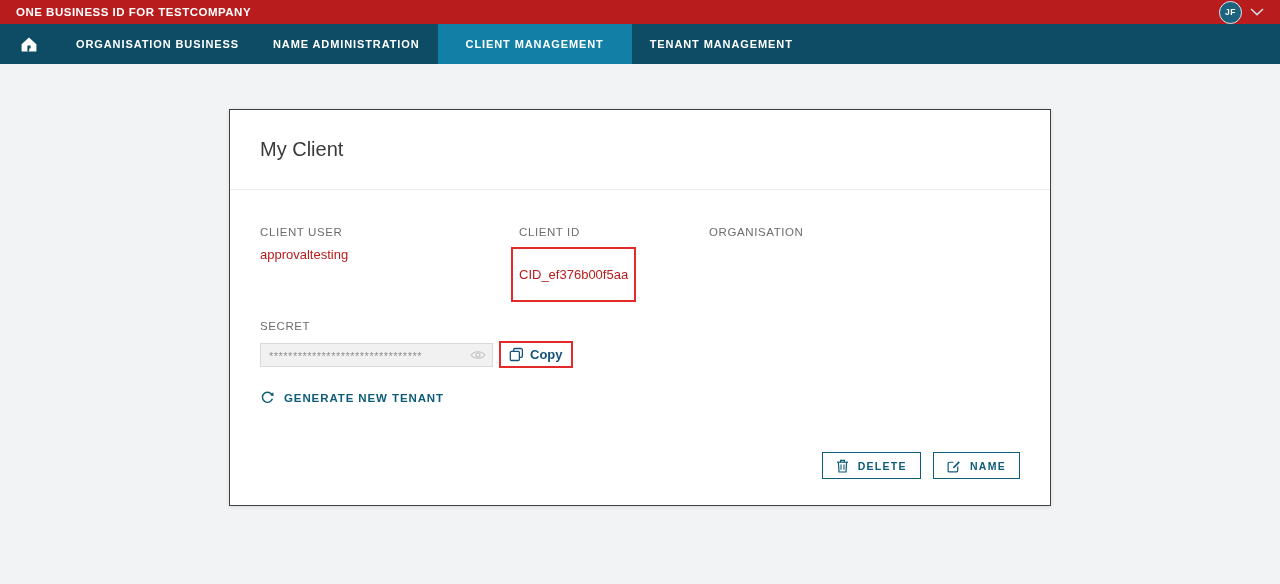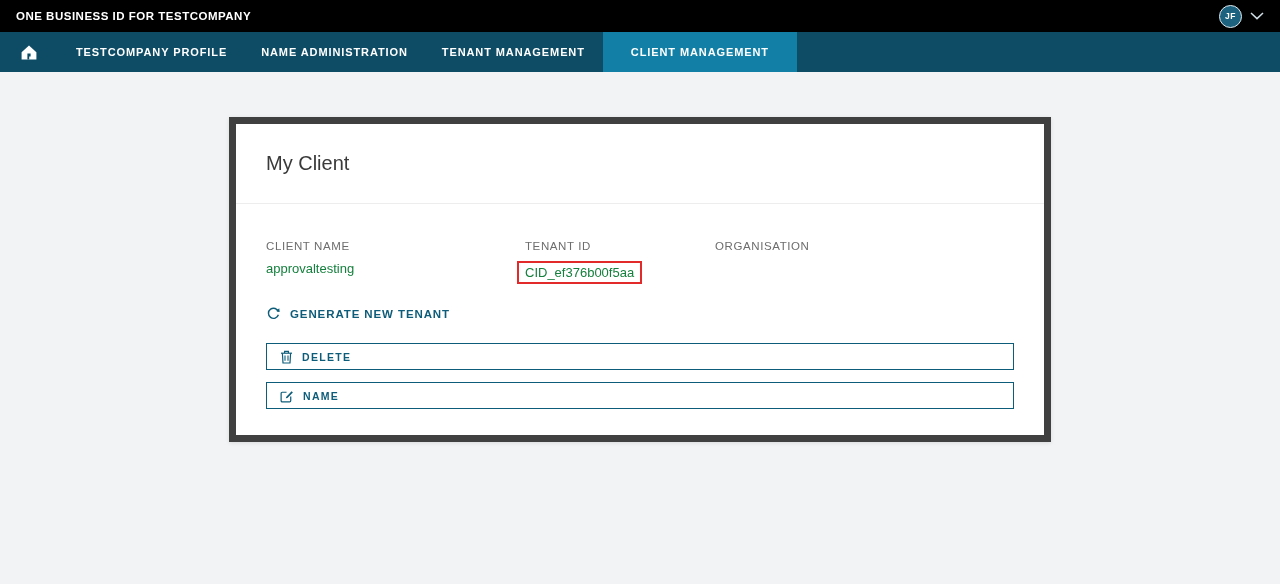--- a/index.html
+++ b/index.html
@@ -4,21 +4,21 @@
 <style>
   * { box-sizing: border-box; }
   html, body { margin: 0; padding: 0; }
   body {
     width: 1280px; height: 584px; overflow: hidden;
     font-family: "Liberation Sans", sans-serif;
     background: #f1f3f4;
   }
   
   .topbar {
-    height: 32px; background: #000000;
+    height: 24px; background: #b91c1c;
     display: flex; align-items: center; justify-content: space-between;
     padding: 0 16px;
   }
   .topbar-title {
     color: #ffffff; font-size: 11.5px; font-weight: bold; letter-spacing: .5px;
   }
   .topbar-right { display: flex; align-items: center; gap: 8px; }
   .avatar {
     width: 23px; height: 23px; border-radius: 50%;
     background: #1d6380; border: 1.5px solid #dfe9ee;
@@ -35,36 +35,36 @@
   .nav-item {
     display: flex; align-items: center; padding: 0 16px; margin-left: 2px;
     color: #ffffff; font-size: 11px; font-weight: 600; letter-spacing: .9px;
     cursor: pointer; white-space: nowrap;
   }
   .nav-item.active { background: #1280a6; font-weight: bold; padding: 0 28px; }
   
   .main { height: 475px; }
   .card {
     width: 822px; margin: 45px auto 0;
-    background: #ffffff; border: 7px solid #404040;
+    background: #ffffff; border: 1px solid #404040;
     box-shadow: 0 1px 4px rgba(0,0,0,.10);
   }
   .card-header {
     height: 80px; padding: 0 30px; display: flex; align-items: center;
     border-bottom: 1px solid #ededed;
   }
   .card-title { font-size: 20px; color: #3a3a3a; }
   .card-body { padding: 36px 30px 26px; }
   .field-grid { display: grid; grid-template-columns: 259px 190px 1fr; }
   .field-label {
     font-size: 11.5px; color: #6d6d6d; letter-spacing: .6px; margin-bottom: 9px;
   }
-  .field-value { font-size: 13px; color: #15803d; }
+  .field-value { font-size: 13px; color: #b91c1c; }
   .red-box { border: 2px solid #e22a2a; }
-  .red-box-inline { display: inline-block; padding: 2px 6px; margin-left: -8px; }
+  .red-box-inline { display: inline-block; padding: 18px 6px; margin-left: -8px; }
   
   .secret-block { margin-top: 18px; }
   .secret-row { display: flex; align-items: center; margin-top: 7px; }
   .secret-input-wrap { position: relative; width: 233px; }
   .secret-input {
     width: 100%; height: 24px;
     background: #f1f1f1; border: 1px solid #d9d9d9;
     font-family: "Liberation Sans", sans-serif;
     font-size: 11px; color: #8f8f8f; letter-spacing: .5px;
     padding: 2px 26px 0 8px;
@@ -78,21 +78,21 @@
     display: flex; align-items: center; gap: 6px;
     background: transparent; border: none; cursor: pointer;
     color: #16537a; font-size: 13px; font-weight: 600;
     font-family: "Liberation Sans", sans-serif; padding: 2px 5px;
   }
   .generate-link {
     margin-top: 22px; display: inline-flex; align-items: center; gap: 9px;
     color: #0d5c79; font-size: 11.5px; font-weight: bold; letter-spacing: .9px;
     cursor: pointer;
   }
-  .btn-row { display: flex; justify-content: flex-end; gap: 12px; margin-top: 18px; flex-direction: column; }
+  .btn-row { display: flex; justify-content: flex-end; gap: 12px; margin-top: 43px; }
   .btn-outline {
     display: flex; align-items: center; gap: 9px;
     background: #ffffff; border: 1px solid #0d5c79; color: #0d5c79;
     font-family: "Liberation Sans", sans-serif;
     font-size: 10.5px; font-weight: bold; letter-spacing: 1.3px;
     padding: 5px 13px; height: 27px; cursor: pointer;
   }
 </style>
 </head>
 <body>
@@ -113,51 +113,76 @@
 
 <nav class="navbar">
   <div class="home-tab">
     <span style="display:flex;">
       <svg width="18" height="17" viewBox="0 0 18 17">
         <path d="M9 1.6 L16.4 8.2 V15.6 H1.6 V8.2 Z" fill="#ffffff"></path>
         <path d="M7.4 15.6 V9.6 H10.6 V12.4 H9.2 V15.6 Z" fill="#0e4c66"></path>
       </svg>
     </span>
   </div>
-  <div class="nav-item">TESTCOMPANY PROFILE</div>
+  <div class="nav-item">ORGANISATION BUSINESS</div>
   <div class="nav-item">NAME ADMINISTRATION</div>
+  <div class="nav-item active">CLIENT MANAGEMENT</div>
   <div class="nav-item">TENANT MANAGEMENT</div>
-  <div class="nav-item active">CLIENT MANAGEMENT</div>
 </nav>
 
 <main class="main">
   <section class="card">
     <div class="card-header">
       <h1 class="card-title" style="margin:0;font-weight:500;">My Client</h1>
     </div>
     <div class="card-body">
 
       <div class="field-grid">
         <div>
-          <div class="field-label">CLIENT NAME</div>
+          <div class="field-label">CLIENT USER</div>
           <div class="field-value">approvaltesting</div>
         </div>
         <div>
-          <div class="field-label">TENANT ID</div>
+          <div class="field-label">CLIENT ID</div>
           <div class="field-value">
             <span class="red-box red-box-inline">
               <span>CID_ef376b00f5aa</span>
             </span>
           </div>
         </div>
         <div>
           <div class="field-label">ORGANISATION</div>
         </div>
       </div>
 
+      <div class="secret-block">
+        <div class="field-label">SECRET</div>
+        <div class="secret-row">
+          <div class="secret-input-wrap">
+            <input class="secret-input" type="text" readonly="" value="********************************" style="">
+            <span class="eye-wrap">
+              <svg width="16" height="12" viewBox="0 0 16 12">
+                <path d="M1.2 6 C4.2 1.6 11.8 1.6 14.8 6 C11.8 10.4 4.2 10.4 1.2 6 Z" fill="none" stroke="#c3c3c3" stroke-width="1.1"></path>
+                <circle cx="8" cy="6" r="2" fill="none" stroke="#c3c3c3" stroke-width="1.1"></circle>
+              </svg>
+            </span>
+          </div>
+          <span class="red-box copy-wrap">
+            <button class="copy-btn">
+              <span style="display:flex;">
+                <svg width="15" height="15" viewBox="0 0 15 15">
+                  <path d="M4.6 4.2 V2.8 A1.3 1.3 0 0 1 5.9 1.5 H12 A1.4 1.4 0 0 1 13.4 2.9 V9 A1.3 1.3 0 0 1 12.1 10.3 H10.6" fill="none" stroke="#16537a" stroke-width="1.3"></path>
+                  <rect x="1.3" y="4.4" width="9.1" height="9.1" rx="1.2" fill="#ffffff" stroke="#16537a" stroke-width="1.3"></rect>
+                </svg>
+              </span>
+              <span>Copy</span>
+            </button>
+          </span>
+        </div>
+      </div>
 
       <div class="generate-link">
         <span style="display:flex;">
           <svg width="15" height="15" viewBox="0 0 16 16">
             <path d="M13.2 9.3 A5.4 5.4 0 1 1 13.2 6.2" fill="none" stroke="#0d5c79" stroke-width="1.5"></path>
             <path d="M10.7 5.2 L14.6 6.5 L14.1 2.5 Z" fill="#0d5c79"></path>
           </svg>
         </span>
         <span>GENERATE NEW TENANT</span>
       </div>

